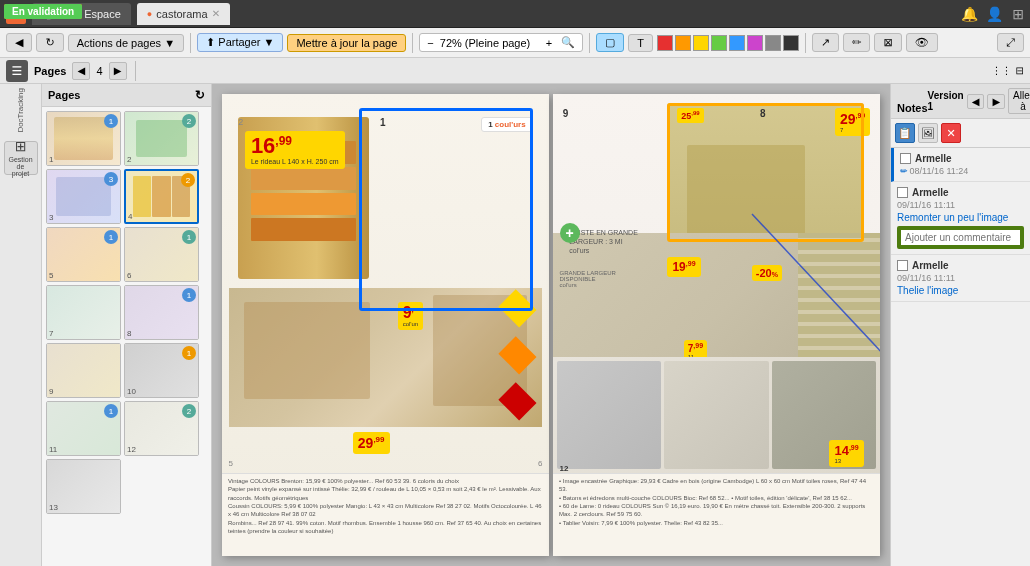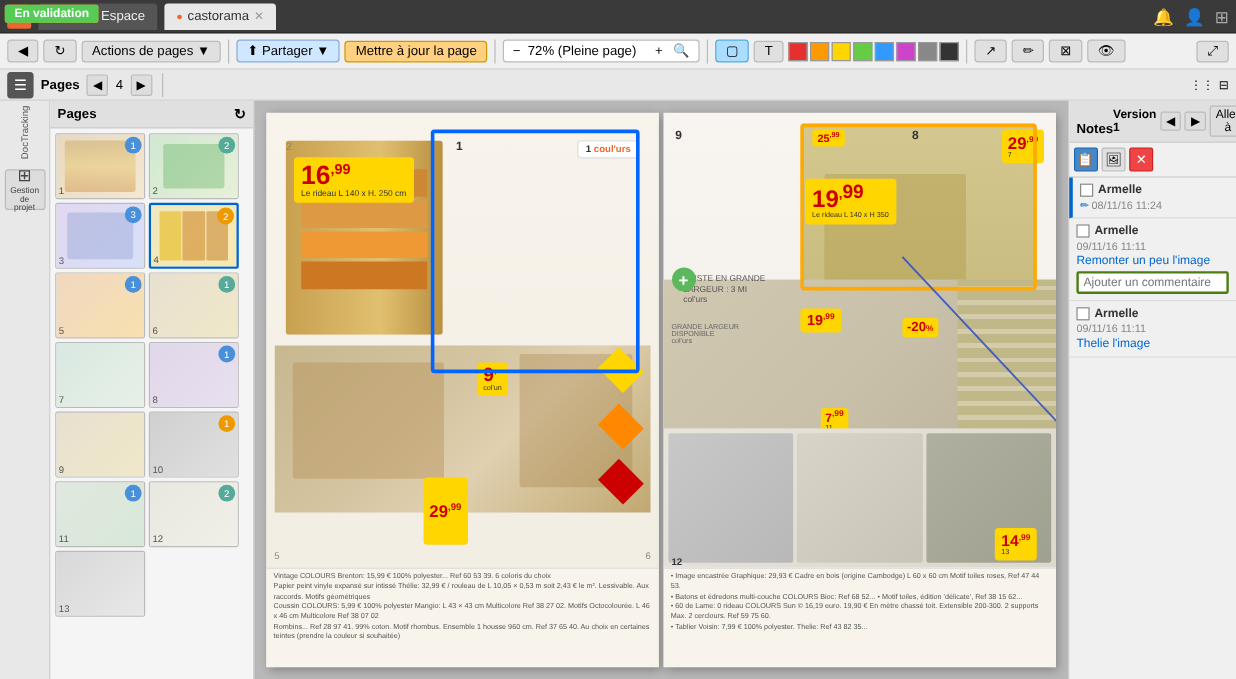--- a/index.html
+++ b/index.html
@@ -92,21 +92,21 @@
     .notes-icon-btn.blue { background: #48c; border-color: #26a; color: white; }
 
     
     .note-item { padding: 5px 6px; border-bottom: 1px solid #ddd; }
     .note-author-row { display: flex; align-items: center; gap: 4px; margin-bottom: 2px; }
     .note-checkbox { width: 11px; height: 11px; border: 1px solid #888; background: white; flex-shrink: 0; cursor: pointer; }
     .note-author { font-size: 10px; font-weight: bold; color: #333; }
     .note-date { font-size: 9px; color: #888; display: flex; align-items: center; gap: 2px; }
     .note-text { font-size: 10px; color: #333; margin: 2px 0; line-height: 1.3; }
     .note-action { font-size: 10px; color: #0066cc; cursor: pointer; margin-top: 2px; }
-    .note-input { width: 100%; border: 2px solid #4d7c0f; border-radius: 2px; padding: 2px 4px; font-size: 10px; margin-top: 3px; }
+    .note-input { width: 100%; border: 4px solid #4d7c0f; border-radius: 2px; padding: 2px 4px; font-size: 10px; margin-top: 3px; }
     .note-selected-border { border-left: 3px solid #0066cc; }
 
     
     #line-overlay { position: absolute; inset: 0; pointer-events: none; z-index: 30; }
 
     
     .page-nav { display: flex; align-items: center; gap: 3px; font-size: 11px; }
     .page-nav-btn { width: 18px; height: 18px; background: #ddd; border: 1px solid #bbb; border-radius: 2px; cursor: pointer; display: flex; align-items: center; justify-content: center; font-size: 10px; }
 
     
@@ -374,21 +374,21 @@
             <div style="position:absolute;top:5%;right:5%;width:30%;height:80%;background:rgba(160,120,60,0.3);border-radius:2px;"></div>
 
             <div style="position:absolute;top:10%;right:38%;background:#FFD600;border-radius:3px;padding:3px 5px;z-index:5;">
               <div style="font-size:16px;font-weight:bold;color:#cc0000;line-height:1;">9<sup style="font-size:8px;">,</sup></div>
               <div style="font-size:6px;color:#333;">col'un</div>
             </div>
           </div>
         </div>
 
 
-        <div style="position:absolute;bottom:22%;left:40%;background:#FFD600;border-radius:3px;padding:20px 5px;z-index:5;">
+        <div style="position:absolute;bottom:22%;left:40%;background:#FFD600;border-radius:3px;padding:3px 5px;z-index:5;">
           <div style="font-size:14px;font-weight:bold;color:#cc0000;">29<sup style="font-size:8px;">,99</sup></div>
         </div>
 
         <div style="position:absolute;top:5%;left:5%;font-size:9px;color:#888;">2</div>
 
         <div style="position:absolute;top:5%;right:50%;font-size:10px;font-weight:bold;color:#333;">1</div>
 
         <div style="position:absolute;bottom:0;left:0;right:0;height:18%;background:#f8f4ec;padding:3px 6px;font-size:6px;color:#555;line-height:1.4;border-top:1px solid #ddd;">
           Vintage COLOURS Brenton: 15,99 € 100% polyester... Ref 60 53 39. 6 coloris du choix<br>
           Papier peint vinyle expansé sur intissé Thélie: 32,99 € / rouleau de L 10,05 × 0,53 m soit 2,43 € le m². Lessivable. Aux raccords. Motifs géométriques<br>
@@ -417,24 +417,20 @@
           </div>
         </div>
 
         <div style="position:absolute;top:2%;left:35%;width:60%;height:30%;border:3px solid #ffaa00;border-radius:3px;z-index:10;pointer-events:none;"></div>
 
         <div style="position:absolute;top:3%;right:3%;background:#FFD600;border-radius:3px;padding:3px 5px;z-index:5;">
           <div style="font-size:14px;font-weight:bold;color:#cc0000;">29<sup style="font-size:7px;">,99</sup></div>
           <div style="font-size:6px;color:#333;">7</div>
         </div>
 
-        <div style="position:absolute;top:12%;left:36%;background:#FFD600;border-radius:3px;padding:4px 6px;z-index:15;">
-          <div style="font-size:20px;font-weight:bold;color:#cc0000;line-height:1;">19<sup style="font-size:11px;">,</sup><sup style="font-size:16px;font-weight:bold;">99</sup></div>
-          <div style="font-size:6px;color:#333;">Le rideau L 140 x H 350</div>
-        </div>
 
         <div style="position:absolute;top:3%;left:38%;background:#FFD600;border-radius:2px;padding:2px 4px;font-size:9px;font-weight:bold;color:#cc0000;z-index:15;">25<sup style="font-size:6px;">,99</sup></div>
 
         <div style="position:absolute;top:3%;right:35%;font-size:10px;font-weight:bold;color:#333;">8</div>
         <div style="position:absolute;top:3%;left:3%;font-size:10px;font-weight:bold;color:#333;">9</div>
 
         <div style="position:absolute;top:30%;left:0%;width:100%;height:35%;background:linear-gradient(135deg,#d0c8b0,#c8c0a8,#b8b098);">
           <div style="width:100%;height:100%;position:relative;overflow:hidden;">
 
             <div style="position:absolute;right:0;top:0;width:25%;height:100%;background:repeating-linear-gradient(0deg,#c0b888 0px,#c0b888 8px,#d4ccaa 8px,#d4ccaa 12px);"></div>

